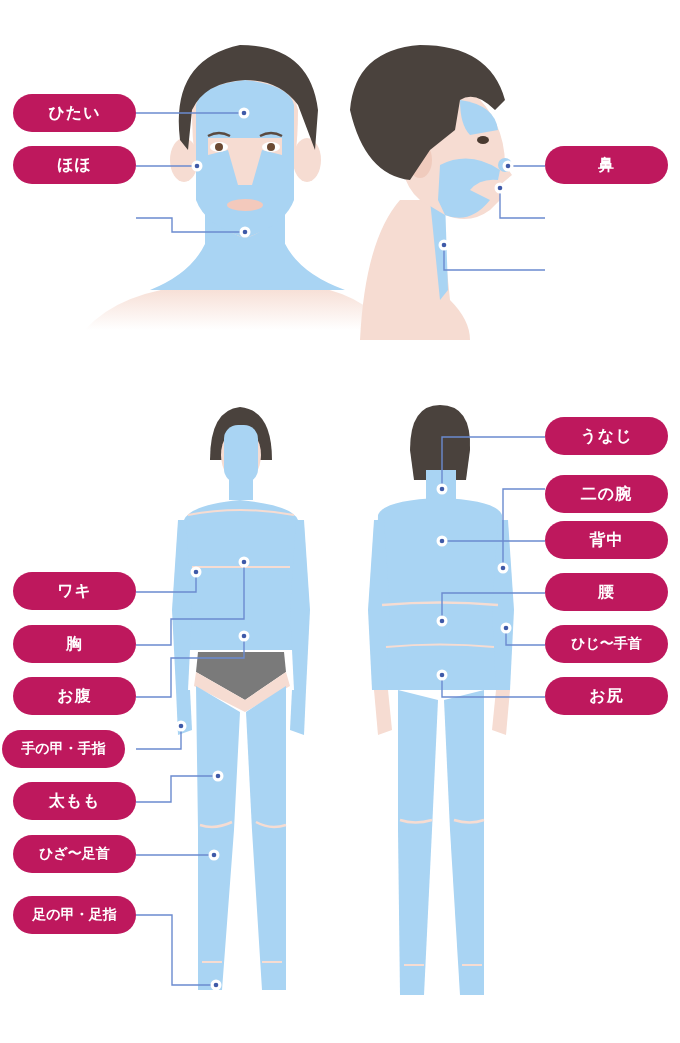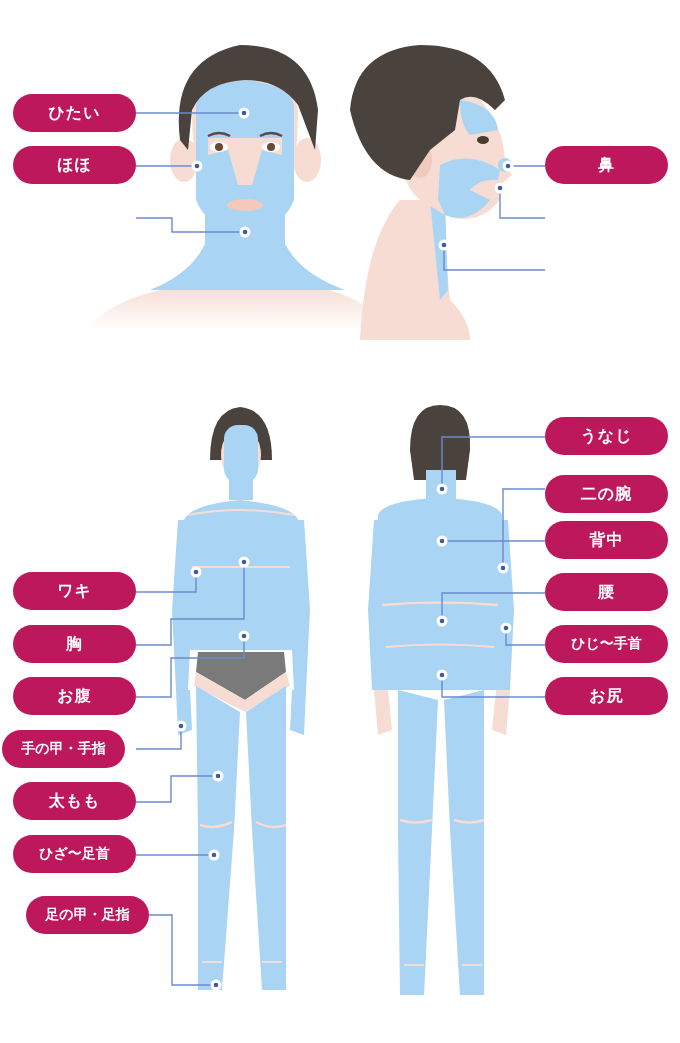--- a/index.html
+++ b/index.html
@@ -168,21 +168,21 @@
 <div class="pill" style="left:13px;top:94px;">ひたい</div>
 <div class="pill" style="left:13px;top:146px;">ほほ</div>
 <div class="pill" style="left:545px;top:146px;">鼻</div>
 
 <div class="pill" style="left:13px;top:572px;text-align:right;">ワキ</div>
 <div class="pill" style="left:13px;top:625px;">胸</div>
 <div class="pill" style="left:13px;top:677px;">お腹</div>
 <div class="pill small" style="left:2px;top:730px;">手の甲・手指</div>
 <div class="pill" style="left:13px;top:782px;">太もも</div>
 <div class="pill small" style="left:13px;top:835px;">ひざ〜足首</div>
-<div class="pill small" style="left:26px;top:896px;text-align:center;">足の甲・足指</div>
+<div class="pill small" style="left:13px;top:896px;text-align:center;">足の甲・足指</div>
 
 <div class="pill" style="left:545px;top:417px;text-align:right;">うなじ</div>
 <div class="pill" style="left:545px;top:469px;margin-top:6px;">二の腕</div>
 <div class="pill" style="left:545px;top:521px;">背中</div>
 <div class="pill" style="left:545px;top:573px;">腰</div>
 <div class="pill small" style="left:545px;top:625px;">ひじ〜手首</div>
 <div class="pill" style="left:545px;top:677px;">お尻</div>
 
 </div>
 

